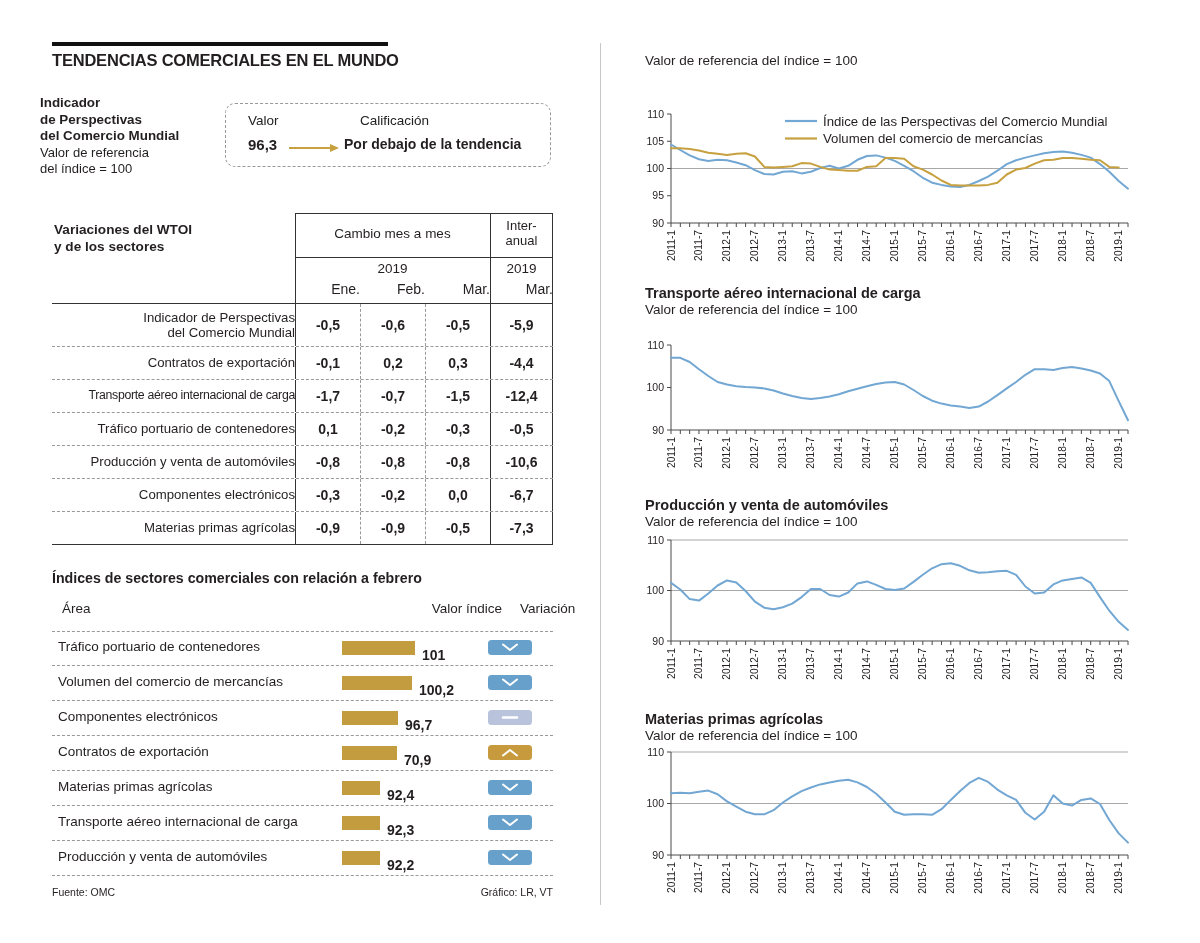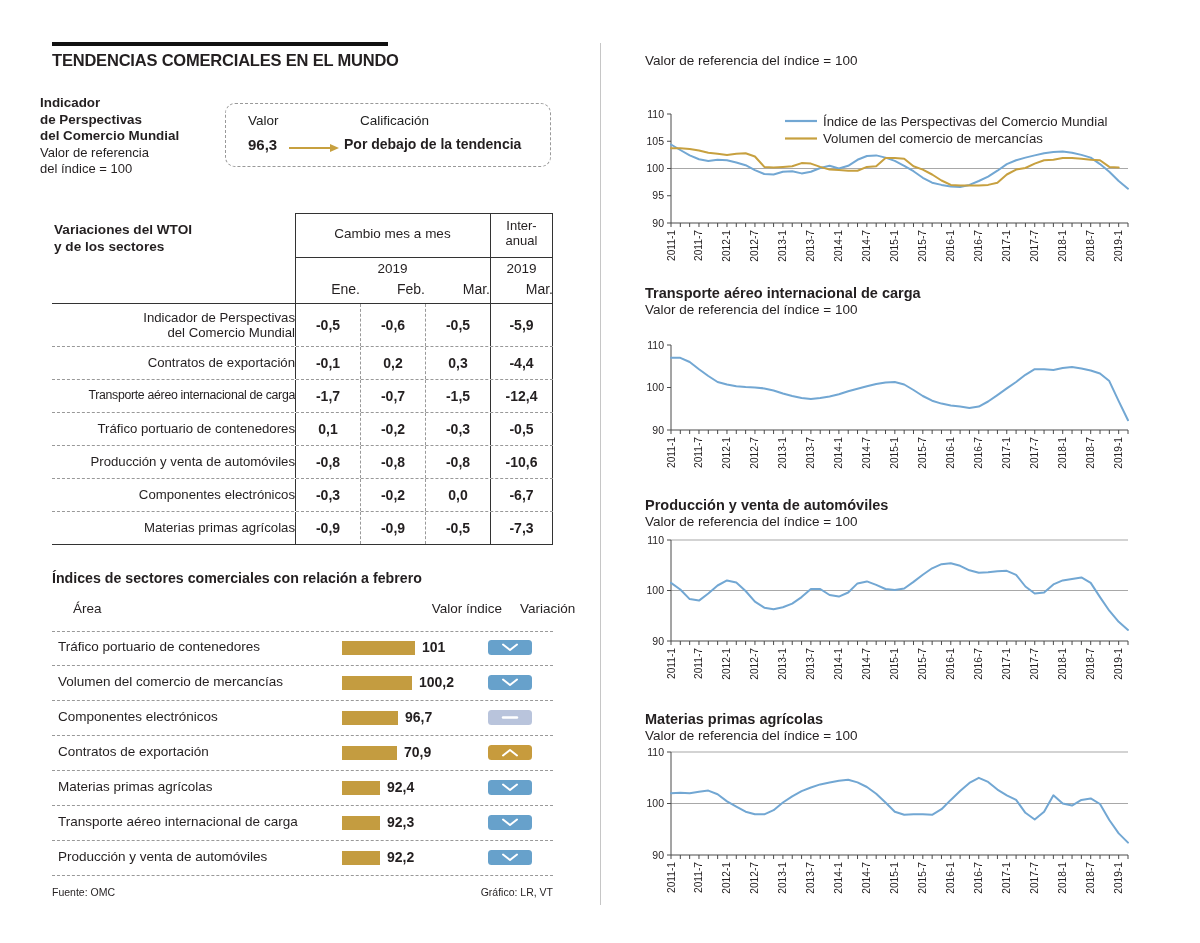--- a/index.html
+++ b/index.html
@@ -39,28 +39,28 @@
   .vrow .lbl{font-size:13.2px;line-height:15.5px;padding-left:3px;text-align:right;}
   .vrow .lbl.tight{font-size:12.3px;letter-spacing:-0.3px;}
   .vrow .c{font-size:14px;font-weight:700;text-align:center;align-self:stretch;display:flex;align-items:center;justify-content:center;}
   .vrow .c1{border-left:1px solid #333;}
   .vrow .c2,.vrow .c3{border-left:1px dashed #999;}
   .vrow .ci{border-left:1px solid #333;border-right:1px solid #333;}
 
   
   .sec-title{position:absolute;left:52px;top:570px;font-size:14.2px;font-weight:700;}
   .sec-head{position:absolute;left:52px;top:598px;width:501px;height:33px;border-bottom:1px dashed #999;font-size:13.5px;}
-  .sec-head .h1{position:absolute;left:21px;top:3px;}
+  .sec-head .h1{position:absolute;left:10px;top:3px;}
   .sec-head .h2{position:absolute;left:322px;width:128px;top:3px;text-align:right;}
   .sec-head .h3{position:absolute;left:468px;width:85px;top:3px;}
   .sec-rows{position:absolute;left:52px;top:631px;width:501px;}
   .srow{position:relative;height:34px;border-bottom:1px dashed #999;}
   .srow .lbl{position:absolute;left:6px;top:8px;font-size:13.5px;}
   .srow .bar{position:absolute;left:290px;top:10px;height:14px;background:#C49C40;}
-  .srow .val{position:absolute;top:8px;font-size:14px;font-weight:700;}
+  .srow .val{position:absolute;top:16px;font-size:14px;font-weight:700;}
   .srow .badge{position:absolute;left:436px;top:9px;width:44px;height:15px;border-radius:3.5px;}
   .badge.down{background:#67A1CB;}
   .badge.up{background:#C79B3D;}
   .badge.flat{background:#B9C4DC;}
 
   .footer-src{position:absolute;left:52px;top:886px;font-size:10.5px;}
   .footer-credit{position:absolute;left:413px;top:886px;width:140px;text-align:right;font-size:10.5px;}
 
   .divider{position:absolute;left:600px;top:43px;width:1px;height:862px;background:#c6c6c6;}
 

